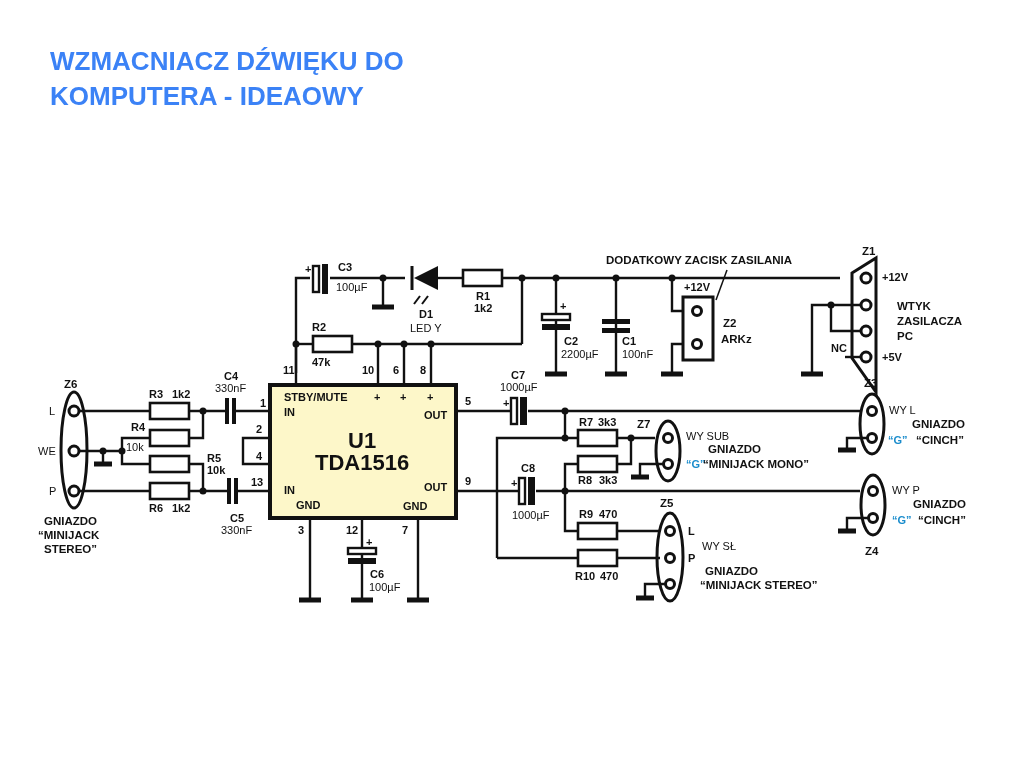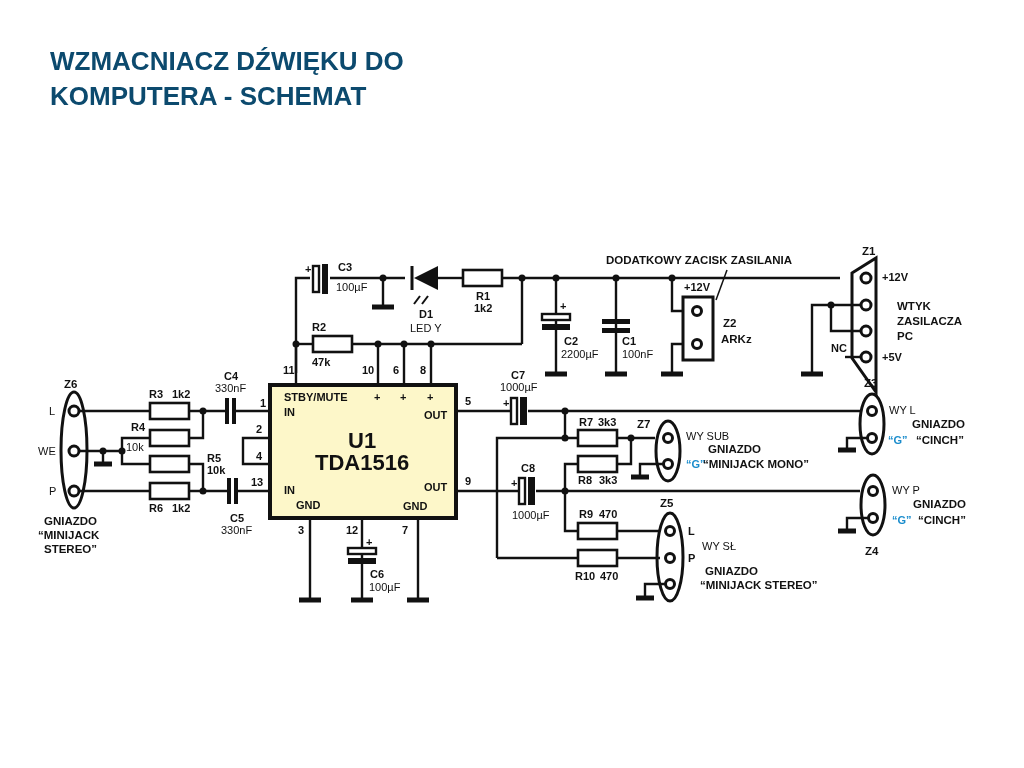--- a/index.html
+++ b/index.html
@@ -1,38 +1,38 @@
 <!DOCTYPE html>
 <html><head>
 <meta charset="utf-8">
 <style>
   html, body { margin: 0; padding: 0; background: #ffffff; }
   body { width: 1024px; height: 768px; position: relative; overflow: hidden; font-family: "Liberation Sans", sans-serif; }
-  .title { position: absolute; left: 50px; top: 44px; font-family: "Liberation Sans", sans-serif; font-size: 26px; font-weight: bold; line-height: 35px; color: #0c4a6e; }
+  .title { position: absolute; left: 50px; top: 44px; font-family: "Liberation Sans", sans-serif; font-size: 26px; font-weight: bold; line-height: 35px; color: #3b82f6; }
   .title div { white-space: nowrap; }
   svg { position: absolute; left: 0; top: 0; }
   svg text { font-family: "Liberation Sans", sans-serif; fill: #111; }
   .lbl { font-size: 11px; font-weight: bold; }
   .lblm { font-size: 11px; }
   .big { font-size: 22px; font-weight: bold; }
   .bold12 { font-size: 11.5px; font-weight: 900; }
   .blue { fill: #1a8ccc; font-weight: bold; font-size: 11px; }
   .wire { stroke: #111; stroke-width: 2.4; fill: none; }
   .res { stroke: #111; stroke-width: 2.6; fill: #fff; }
   .gnd { stroke: #111; stroke-width: 5; }
   .dot { fill: #111; }
   .term { fill: #fff; stroke: #111; stroke-width: 3; }
   .chip { fill: #fdf7c9; stroke: #111; stroke-width: 4; }
 </style>
 </head>
 <body>
 
 <div class="title">
   <div>WZMACNIACZ DŹWIĘKU DO</div>
-  <div>KOMPUTERA - SCHEMAT</div>
+  <div>KOMPUTERA - IDEAOWY</div>
 </div>
 
 <svg width="1024" height="768" viewBox="0 0 1024 768">
 
   <g>
     <polyline class="wire" points="296,373 296,278 310,278"></polyline>
     <line class="wire" x1="330" y1="278" x2="405" y2="278"></line>
     <line class="wire" x1="383" y1="278" x2="383" y2="307"></line>
     <line class="gnd" x1="372" y1="307" x2="394" y2="307"></line>
     <circle class="dot" cx="383" cy="278" r="3.5"></circle>

